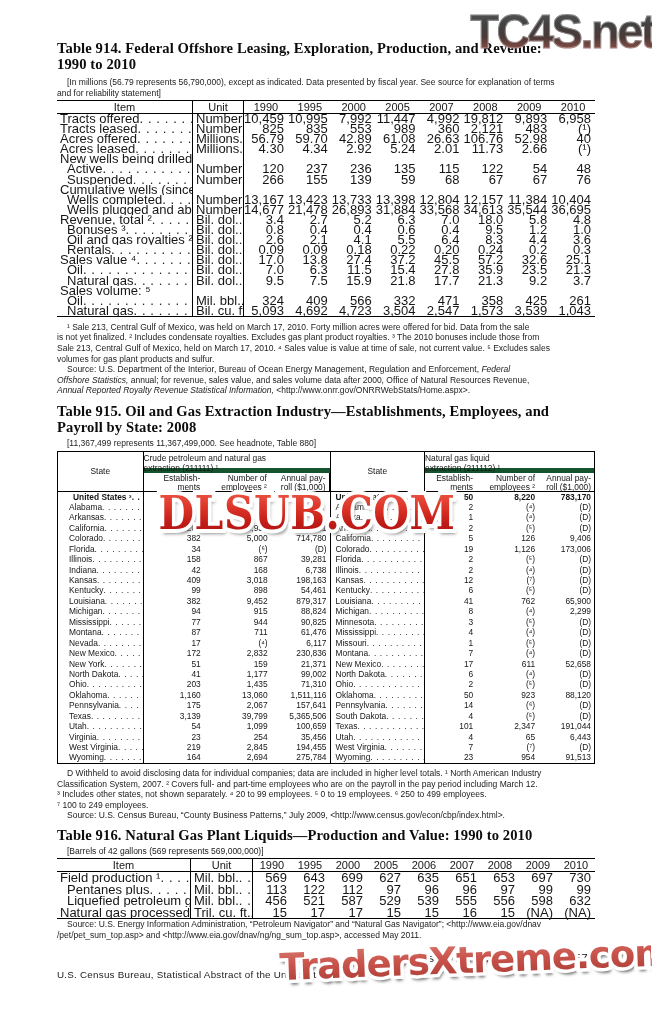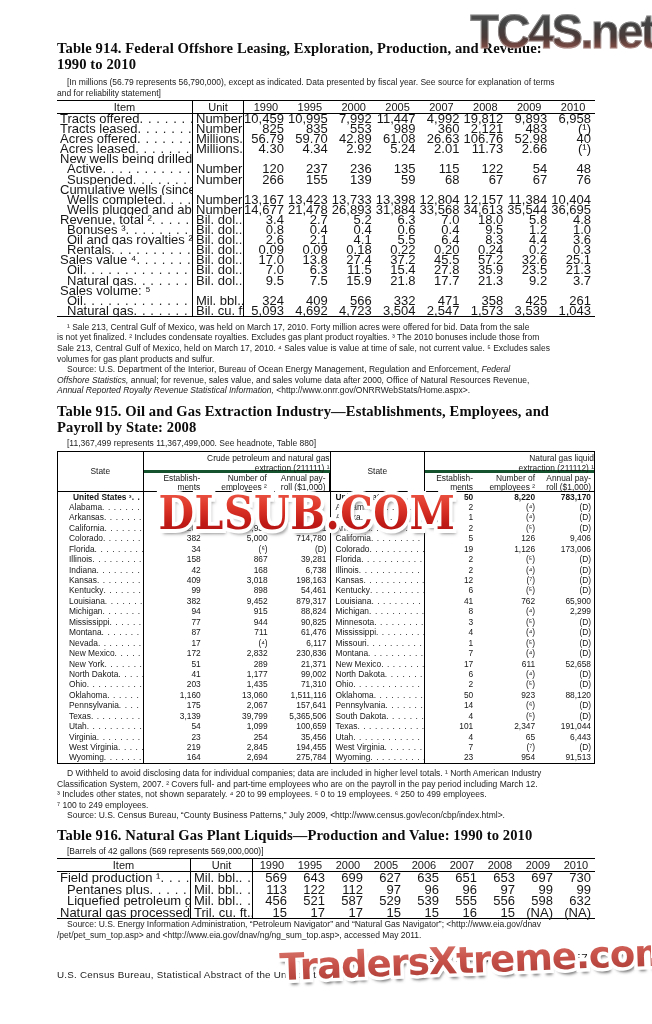--- a/index.html
+++ b/index.html
@@ -45,21 +45,21 @@
   .dots { flex: 1; overflow: hidden; white-space: nowrap; color:#222; }
   .dots::before { content: " . . . . . . . . . . . . . . . . . . . . . . . . . . . . . . . . . . . . . . . . . . . . . . . ."; letter-spacing: .6px; }
 
   
   .t915 { margin-top: 2px; border: 1px solid #000; border-top: 1.4px solid #000; border-bottom: 1.4px solid #000; }
   .h915 { display: flex; height: 40px; border-bottom: 1px solid #000; font-size: 8.4px; }
   .hstate { width: 86px; border-right: 1px solid #000; display: flex; align-items: center; justify-content: center; }
   .hstate2 { width: 95px; border-right: 1px solid #000; display: flex; align-items: center; justify-content: center; }
   .hgrp  { width: 187px; border-right: 1px solid #000; display: flex; flex-direction: column; }
   .hgrp2 { width: 169px; display: flex; flex-direction: column; }
-  .hgt { height: 21px; border-bottom: 3px solid #14532d; text-align: right; line-height: 10px; padding-top: 1px; }
+  .hgt { height: 21px; border-bottom: 5px solid #14532d; text-align: left; line-height: 10px; padding-top: 1px; }
   .hsub { flex: 1; display: flex; }
   .hs { text-align: right; padding-right: 3px; line-height: 9px; padding-top: 1px; }
   .r { display: flex; height: 10.45px; line-height: 10.45px; font-size: 8.4px; }
   .r.us { font-weight: bold; }
   .s1 { width: 86px; border-right: 1px solid #000; padding-left: 11px; display: flex; overflow: hidden; }
   .r.us .s1 { padding-left: 15px; }
   .s2 { width: 95px; border-right: 1px solid #000; padding-left: 5px; display: flex; overflow: hidden; }
   .v { text-align: right; padding-right: 2px; }
   .v.a { width: 59px; } .v.b { width: 67px; } .v.c { width: 61px; border-right: 1px solid #000; padding-right: 3px; }
   .v.d { width: 50px; } .v.e { width: 62px; } .v.f { width: 57px; padding-right: 3px; }
@@ -784,21 +784,21 @@
           <div class="v d">7</div>
           <div class="v e">(⁴)</div>
           <div class="v f">(D)</div>
         </div>
         <div class="r">
           <div class="s1">
             <span class="lb">New York</span>
             <span class="dots"></span>
           </div>
           <div class="v a">51</div>
-          <div class="v b">289</div>
+          <div class="v b">159</div>
           <div class="v c">21,371</div>
           <div class="s2">
             <span class="lb">New Mexico</span>
             <span class="dots"></span>
           </div>
           <div class="v d">17</div>
           <div class="v e">611</div>
           <div class="v f">52,658</div>
         </div>
         <div class="r">

